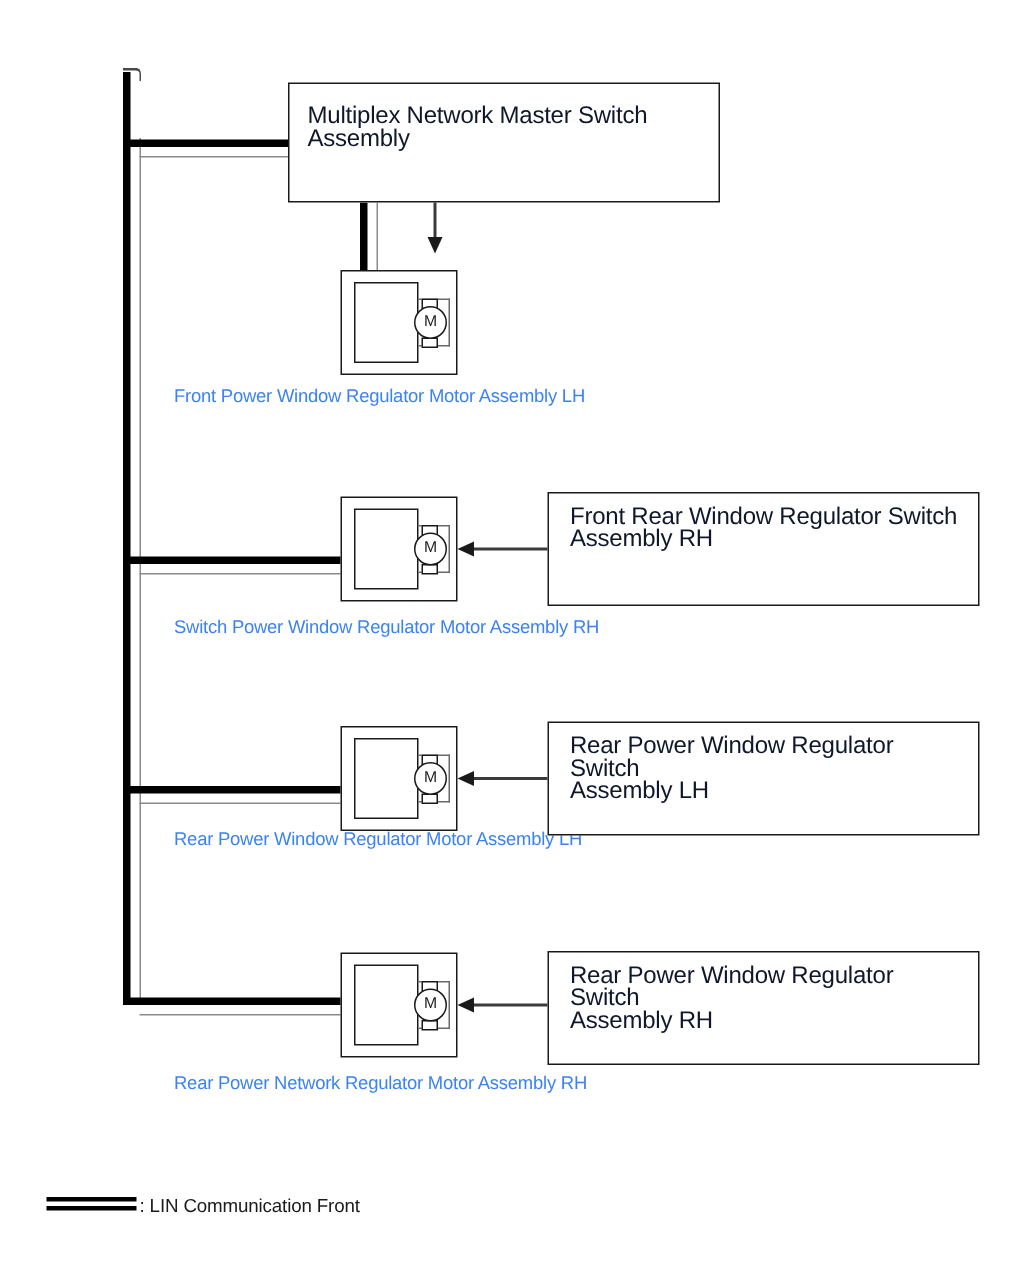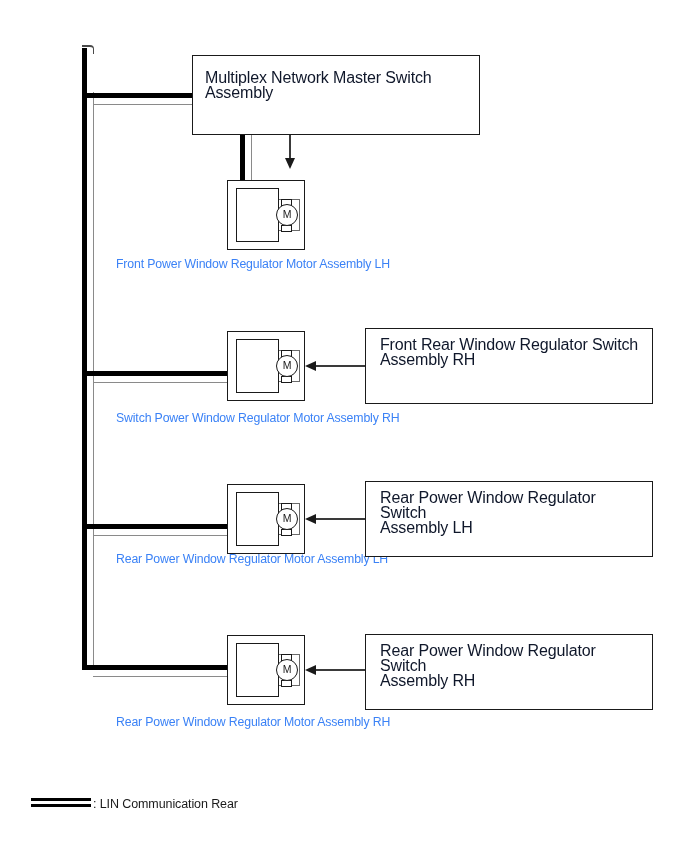--- a/index.html
+++ b/index.html
@@ -206,36 +206,36 @@
   <div class="caption" style="left:116px; top:552px;">Rear Power Window Regulator Motor Assembly LH</div>
 
   <div class="box" style="left:227px; top:635px; width:78px; height:70px;"></div>
   <div class="regulator-rect" style="left:236px; top:643px; width:43px; height:54px;"></div>
   <div class="wire wire-h" style="left:279px; top:654px; width:21px;"></div>
   <div class="wire wire-v" style="left:299px; top:654px; height:32px;"></div>
   <div class="wire wire-h" style="left:279px; top:685px; width:21px;"></div>
   <div class="motor-tab" style="left:281px; top:654px;"></div>
   <div class="motor-tab" style="left:281px; top:680px;"></div>
   <div class="motor-circle" style="left:276px; top:659px;">M</div>
-  <div class="caption" style="left:116px; top:715px;">Rear Power Window Regulator Motor Assembly RH</div>
+  <div class="caption" style="left:116px; top:715px;">Rear Power Network Regulator Motor Assembly RH</div>
 
   <div class="box" style="left:365px; top:328px; width:288px; height:76px;"></div>
   <div class="box-label" style="left:380px; top:337px; width:265px;">Front Rear Window Regulator Switch
 Assembly RH</div>
   <div class="arrow-line-h" style="left:313px; top:365px; width:52px;"></div>
   <div class="arrow-head-left" style="left:305px; top:361px;"></div>
 
   <div class="box" style="left:365px; top:481px; width:288px; height:76px;"></div>
   <div class="box-label" style="left:380px; top:490px; width:265px;">Rear Power Window Regulator Switch
 Assembly LH</div>
   <div class="arrow-line-h" style="left:313px; top:518px; width:52px;"></div>
   <div class="arrow-head-left" style="left:305px; top:514px;"></div>
 
   <div class="box" style="left:365px; top:634px; width:288px; height:76px;"></div>
   <div class="box-label" style="left:380px; top:643px; width:265px;">Rear Power Window Regulator Switch
 Assembly RH</div>
   <div class="arrow-line-h" style="left:313px; top:669px; width:52px;"></div>
   <div class="arrow-head-left" style="left:305px; top:665px;"></div>
 
   <div class="legend-bar" style="left:31px; top:798px; width:60px;"></div>
-  <div class="legend-text" style="left:93px; top:797px;">: LIN Communication Rear</div>
+  <div class="legend-text" style="left:93px; top:797px;">: LIN Communication Front</div>
 
 </div>
 
 </body></html>

